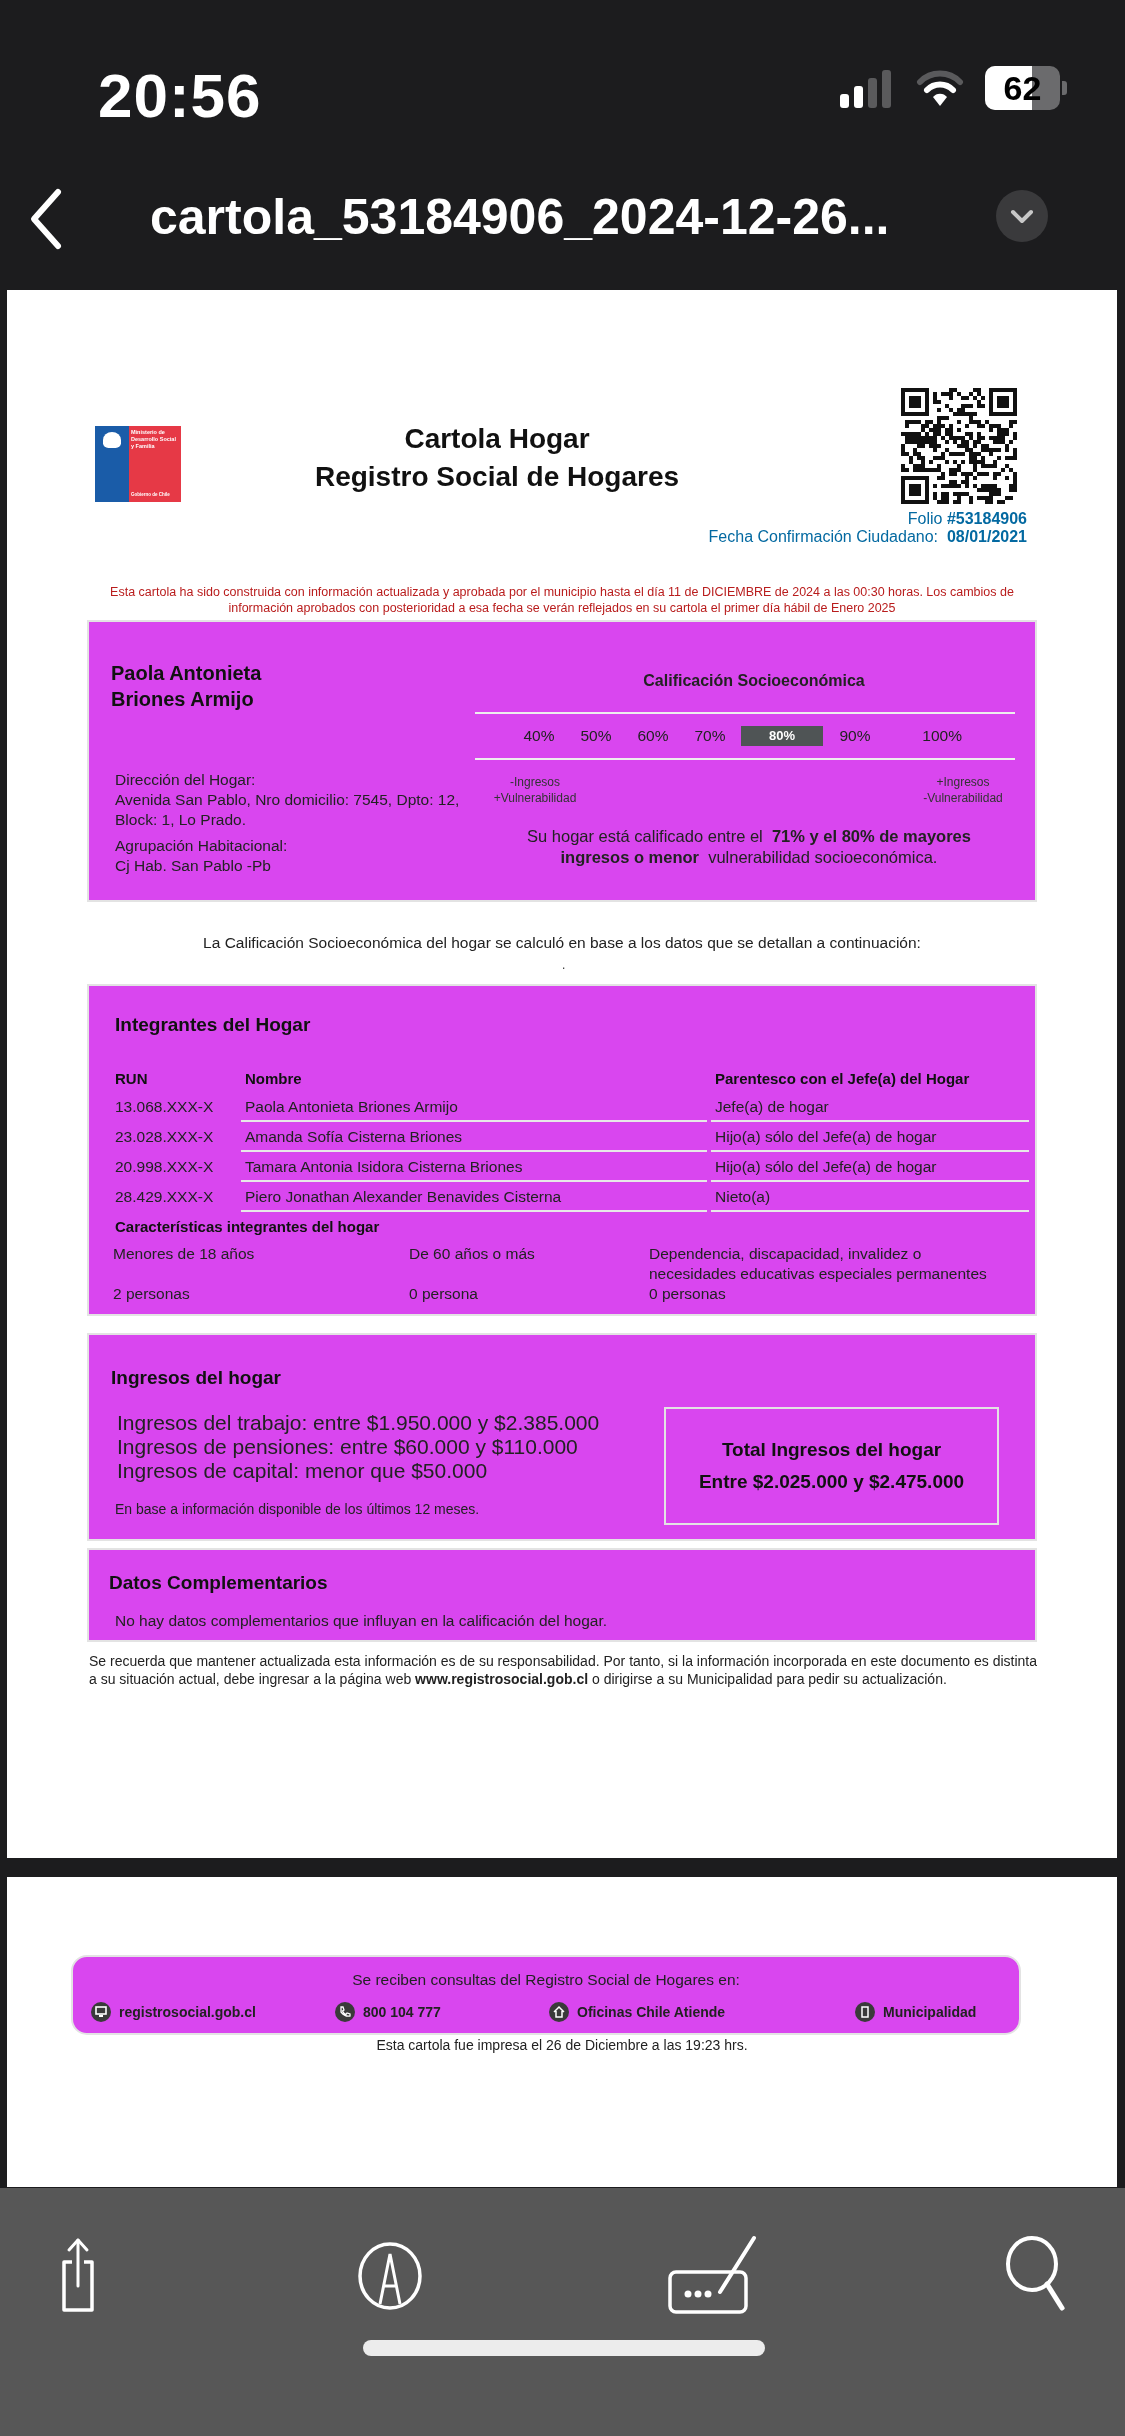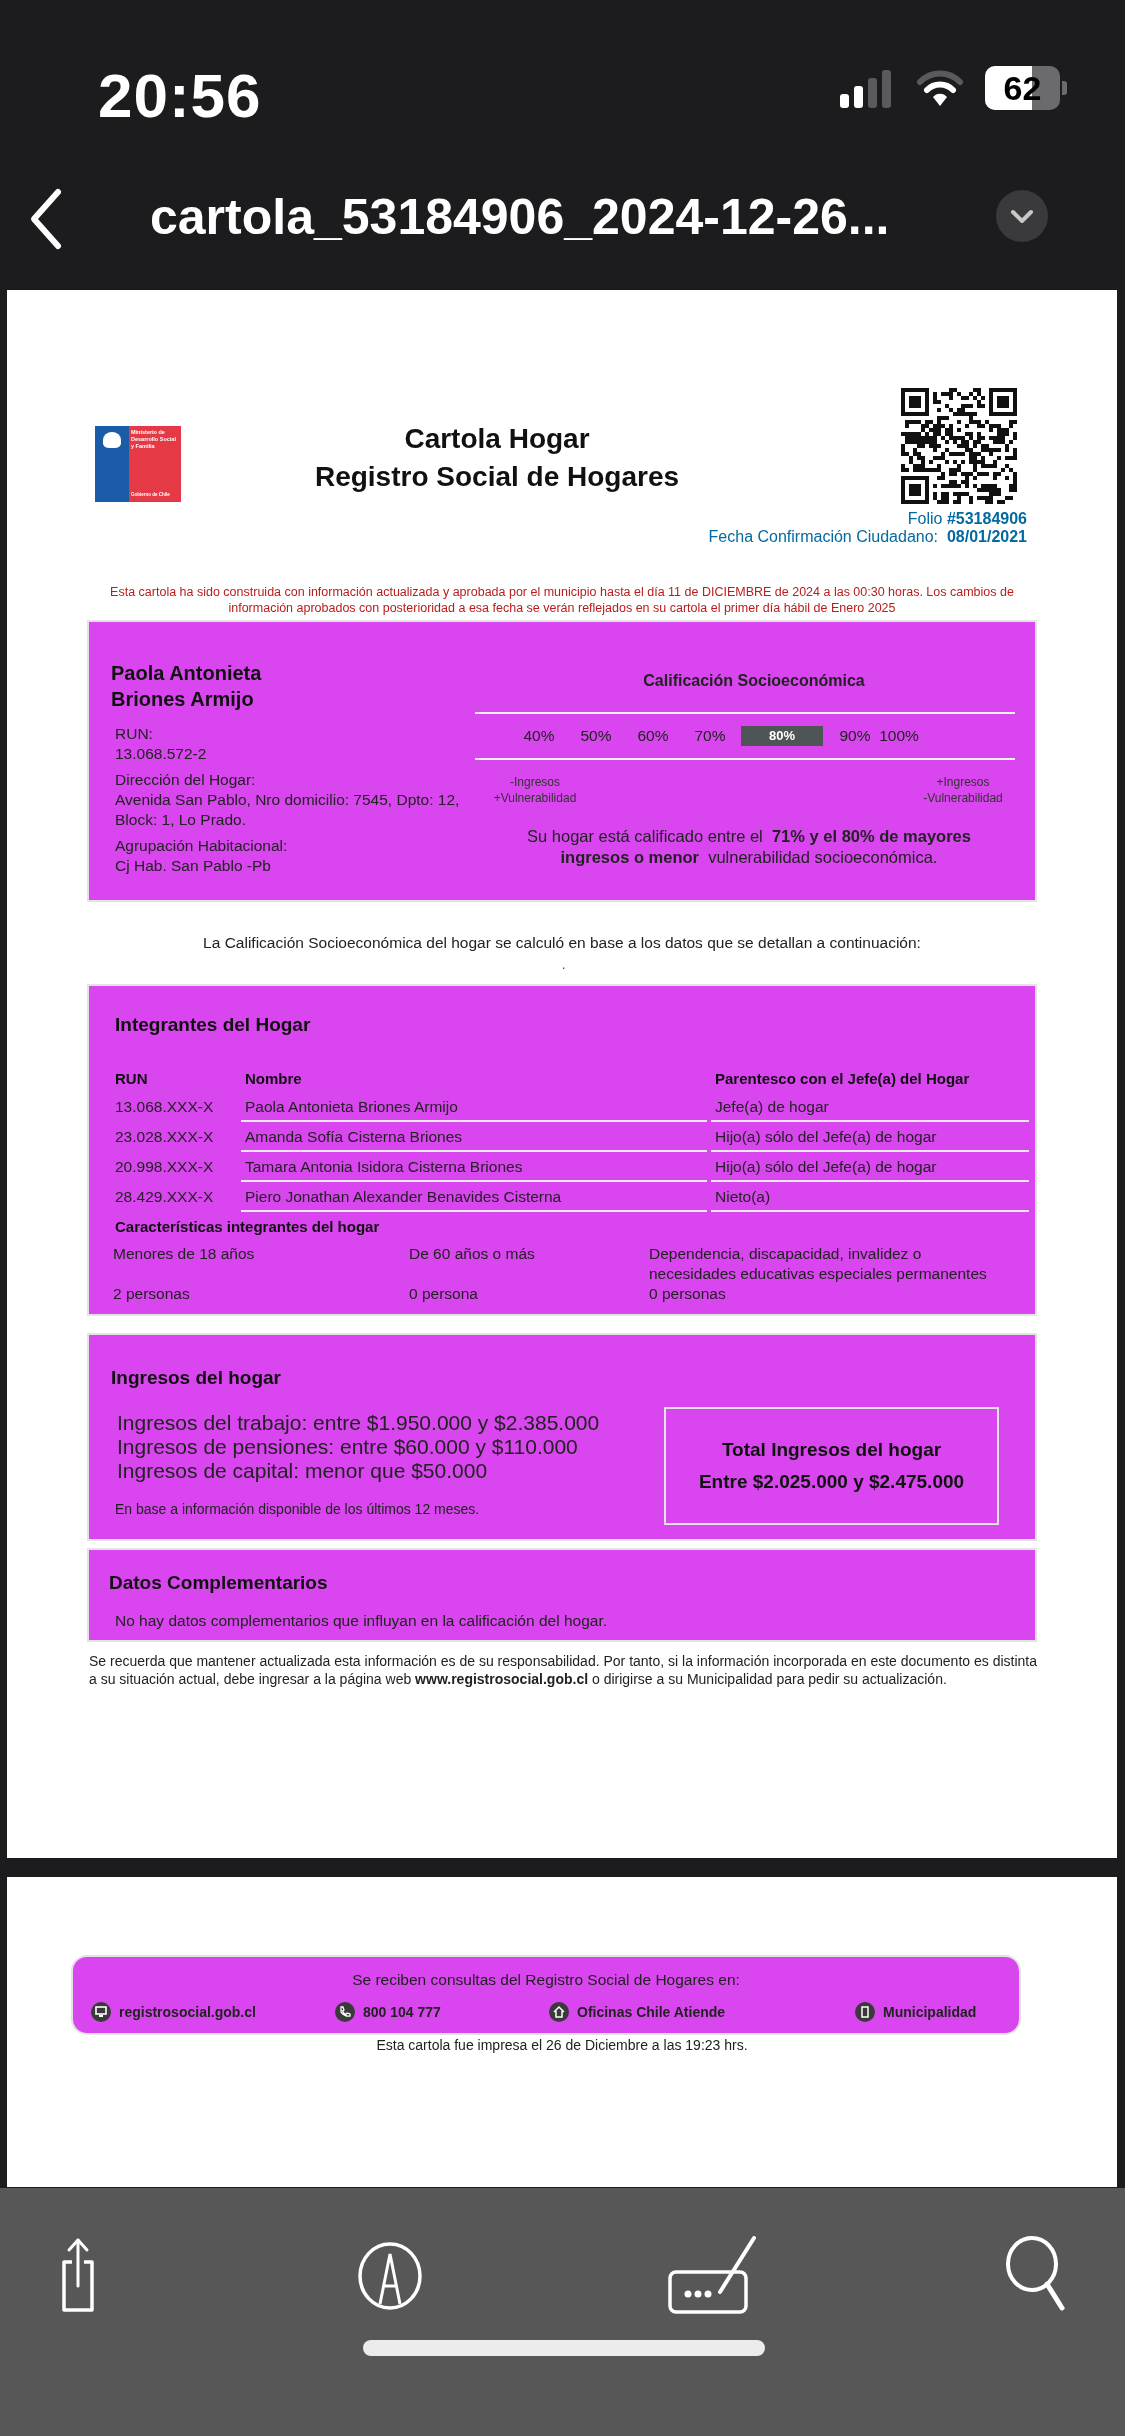--- a/index.html
+++ b/index.html
@@ -474,42 +474,38 @@
       <div><span>Fecha Confirmación Ciudadano:</span>&nbsp; <b>08/01/2021</b></div>
     </div>
 
     <div class="notice">Esta cartola ha sido construida con información actualizada y aprobada por el municipio hasta el día 11 de DICIEMBRE de 2024 a las 00:30 horas. Los cambios de información aprobados con posterioridad a esa fecha se verán reflejados en su cartola el primer día hábil de Enero 2025</div>
 
     <div class="box hh-box">
       <div class="hh-name">
         <div>Paola Antonieta</div>
         <div>Briones Armijo</div>
       </div>
-      <div class="hh-field" style="top:102px">
-        <div>RUN:</div>
-        <div>13.068.572-2</div>
-      </div>
       <div class="hh-field" style="top:148px">
         <div>Dirección del Hogar:</div>
         <div>Avenida San Pablo, Nro domicilio: 7545, Dpto: 12, Block: 1, Lo Prado.</div>
       </div>
       <div class="hh-field" style="top:214px">
         <div>Agrupación Habitacional:</div>
         <div>Cj Hab. San Pablo -Pb</div>
       </div>
 
       <div class="calif-title">Calificación Socioeconómica</div>
       <div class="scale" id="scale">
           <div class="scale-item" style="left: 38px; width: 52px;">40%</div>
           <div class="scale-item" style="left: 95px; width: 52px;">50%</div>
           <div class="scale-item" style="left: 152px; width: 52px;">60%</div>
           <div class="scale-item" style="left: 209px; width: 52px;">70%</div>
           <div class="scale-item active" style="left: 266px; width: 82px;">80%</div>
           <div class="scale-item" style="left: 354px; width: 52px;">90%</div>
-          <div class="scale-item" style="left: 394px; width: 60px;">100%</div>
+          <div class="scale-item" style="left: 427px; width: 60px; text-align: right;">100%</div>
         </div>
       <div class="scale-note" style="left:398px;top:152px;width:96px">
         <div>-Ingresos</div>
         <div>+Vulnerabilidad</div>
       </div>
       <div class="scale-note" style="left:826px;top:152px;width:96px">
         <div>+Ingresos</div>
         <div>-Vulnerabilidad</div>
       </div>
       <div class="calif-result">

